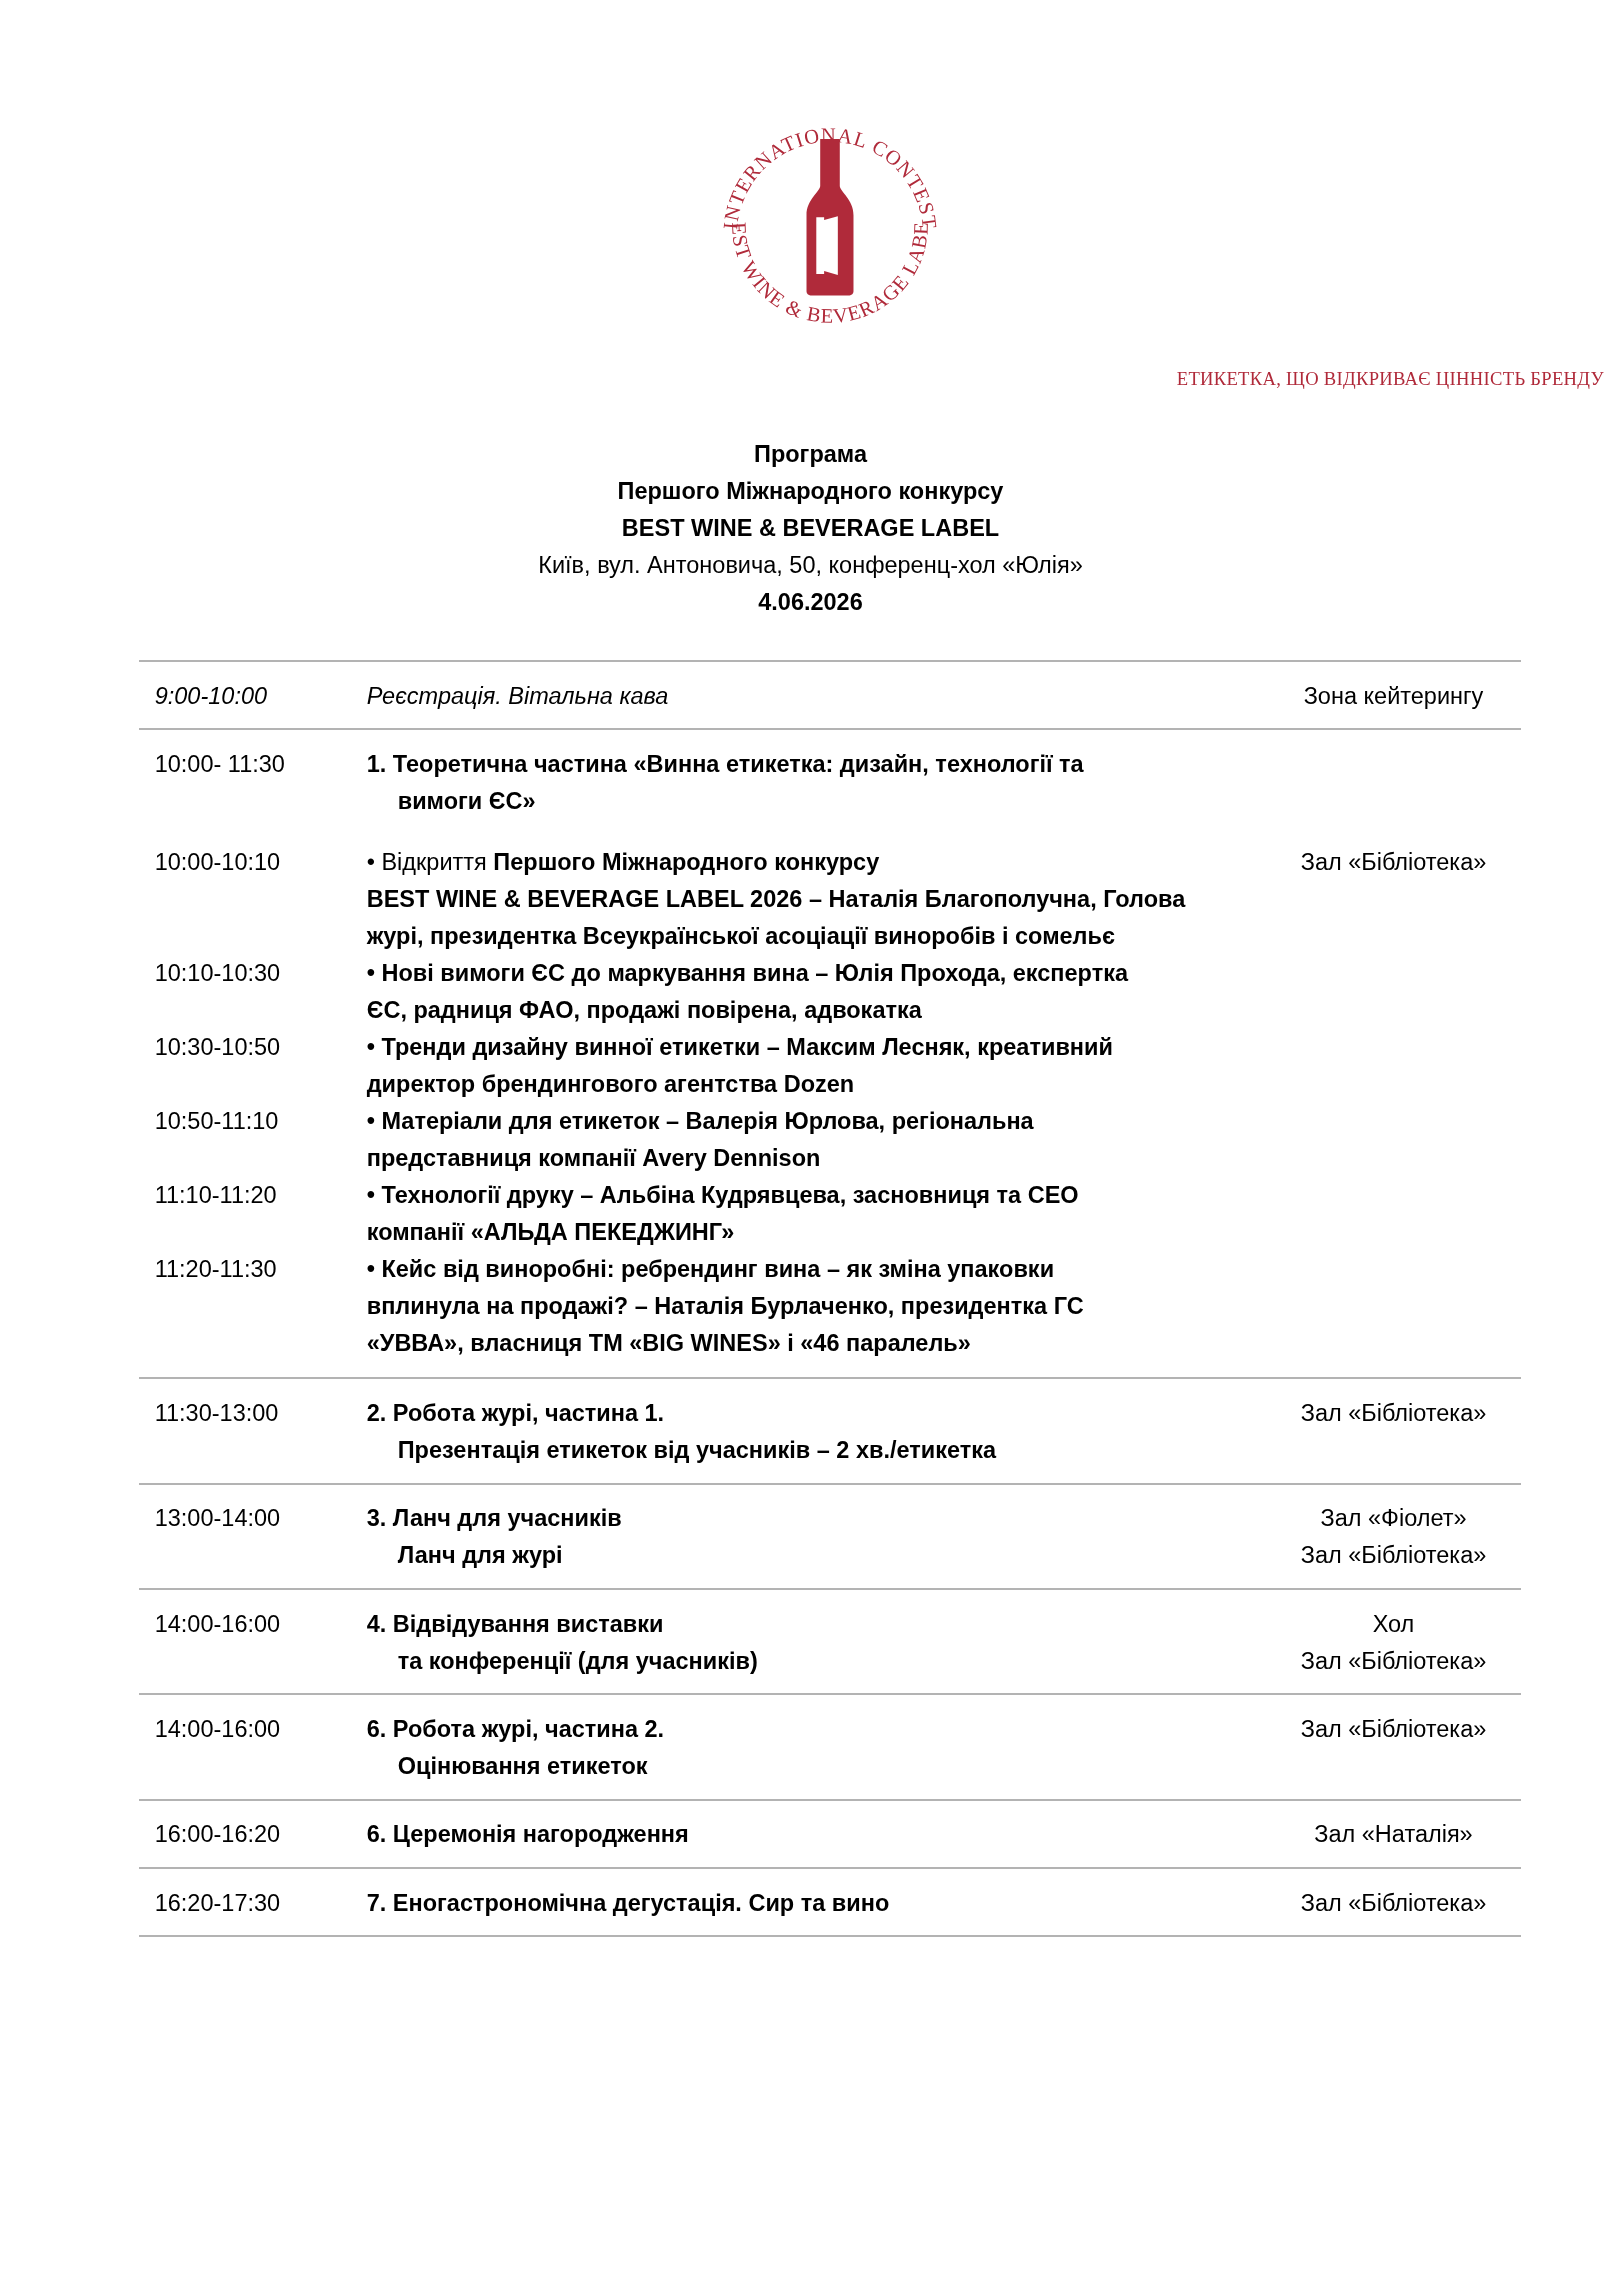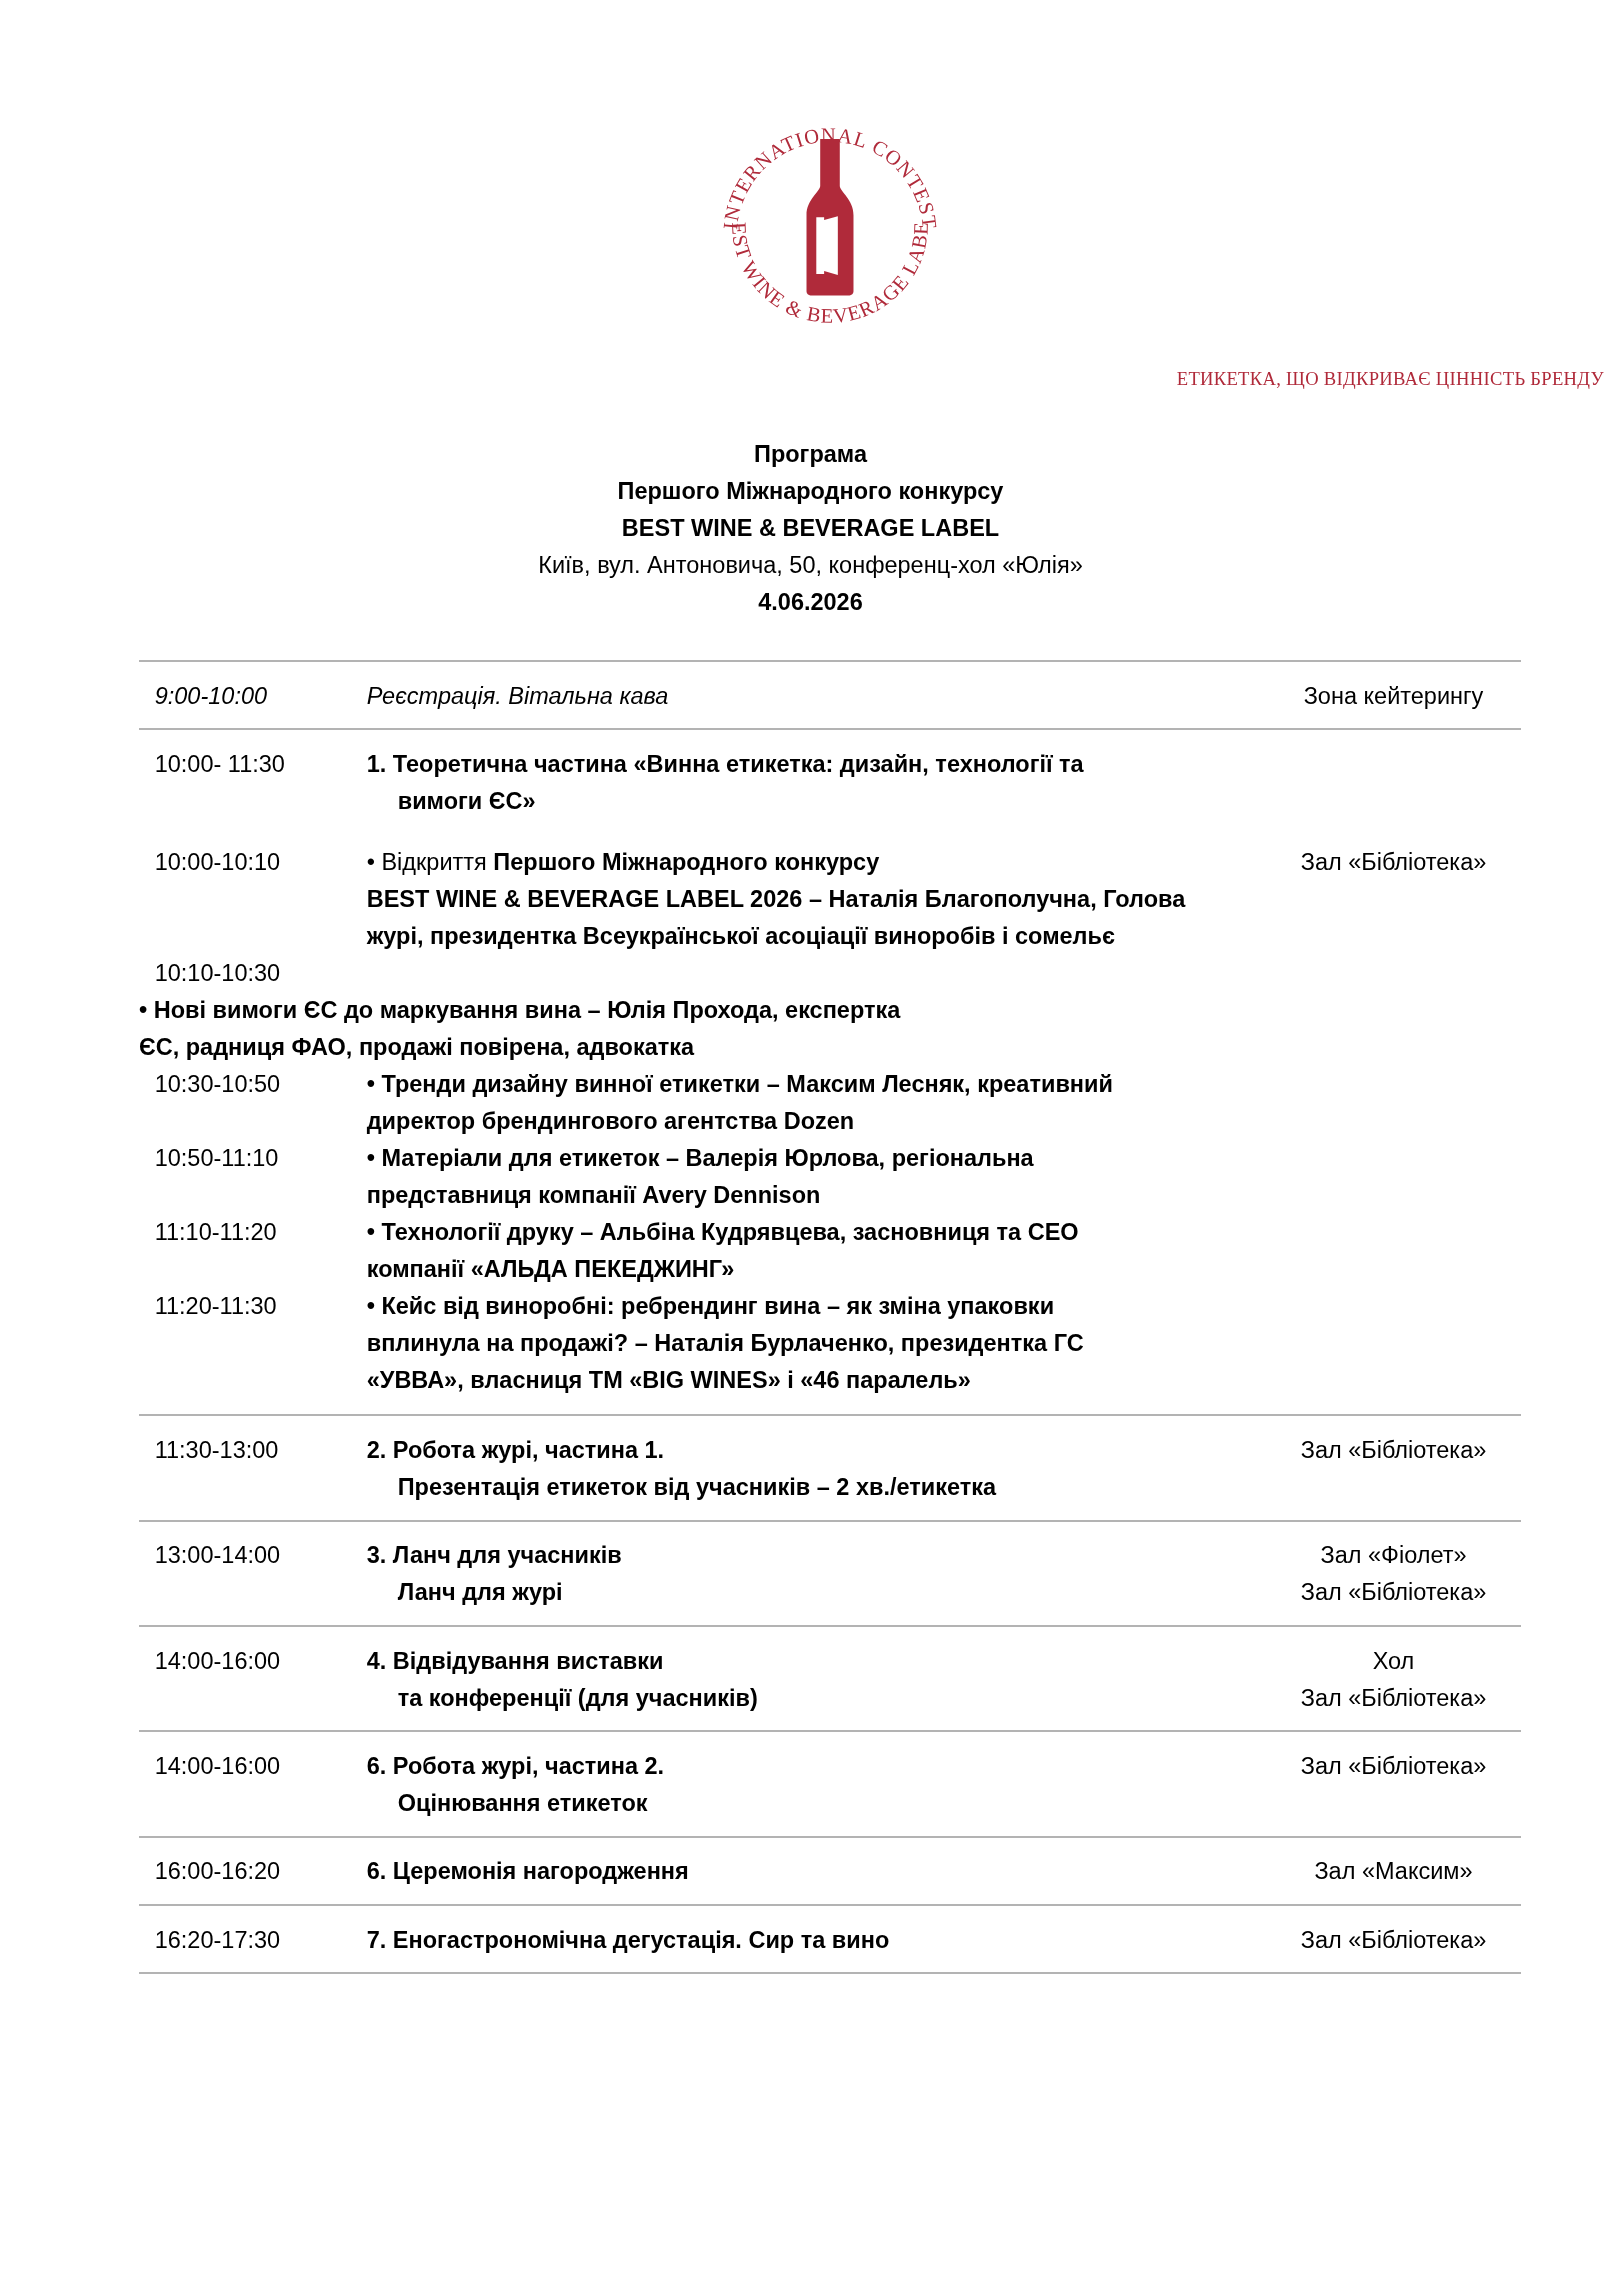--- a/index.html
+++ b/index.html
@@ -70,21 +70,21 @@
   <div class="row noline" style="padding-top:19.6px;padding-bottom:0;">
     <div class="time">10:00-10:10</div>
     <div class="desc">
       <div><span class="normal">• Відкриття </span> <span>Першого Міжнародного конкурсу</span></div>
       <div>BEST WINE &amp; BEVERAGE LABEL 2026 – Наталія Благополучна, Голова</div>
       <div>журі, президентка Всеукраїнської асоціації виноробів і сомельє</div>
     </div>
     <div class="place">Зал «Бібліотека»</div>
   </div>
 
-  <div class="row noline" style="padding:0;flex-direction:column;">
+  <div class="row noline" style="padding:0;">
     <div class="time">10:10-10:30</div>
     <div class="desc">
       <div>• Нові вимоги ЄС до маркування вина – Юлія Прохода, експертка</div>
       <div>ЄС, радниця ФАО, продажі повірена, адвокатка</div>
     </div>
     <div class="place"></div>
   </div>
 
   <div class="row noline" style="padding:0;">
     <div class="time">10:30-10:50</div>
@@ -165,21 +165,21 @@
       <div class="indent">Оцінювання етикеток</div>
     </div>
     <div class="place">
       <div>Зал «Бібліотека»</div>
     </div>
   </div>
 
   <div class="row">
     <div class="time">16:00-16:20</div>
     <div class="desc">6.  Церемонія нагородження</div>
-    <div class="place">Зал «Максим»</div>
+    <div class="place">Зал «Наталія»</div>
   </div>
 
   <div class="row last">
     <div class="time">16:20-17:30</div>
     <div class="desc">7.  Еногастрономічна дегустація. Сир та вино</div>
     <div class="place">Зал «Бібліотека»</div>
   </div>
 
 </div>
 

